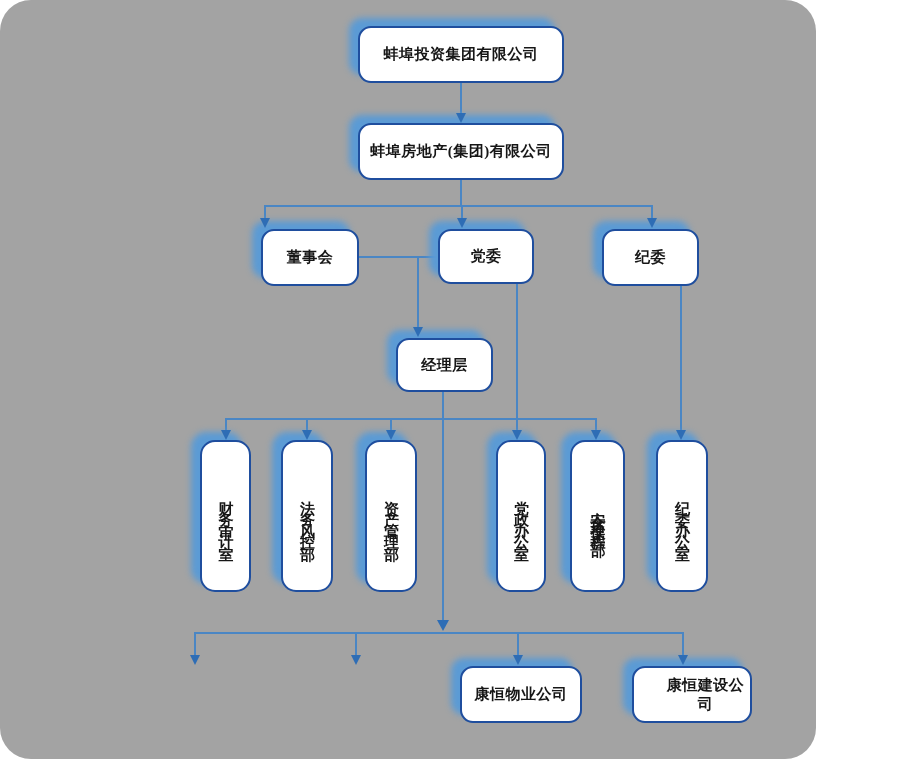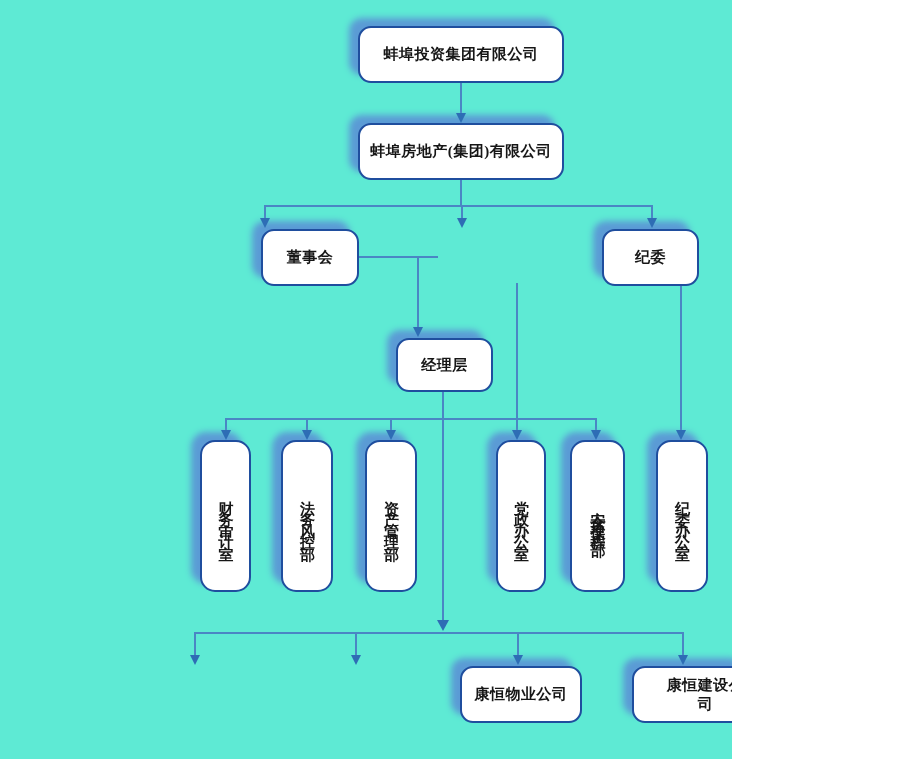--- a/index.html
+++ b/index.html
@@ -1,22 +1,23 @@
 <!DOCTYPE html>
 <html style="--border: #1f4e9e; --line: #4a86c4; --arrow: #2e6db5; --shadow: #5b9bd5; --text: #161616;"><head>
 <meta charset="utf-8">
 <style>
   html,body{margin:0;padding:0;background:#ffffff;}
   .canvas{
     position:relative;
-    width:732px;height:759px;
-    background:#5eead4;
+    width:816px;height:759px;
+    background:#a3a3a3;
     overflow:hidden;
     font-family:"Liberation Serif","DejaVu Serif",serif;
     color:var(--text,#161616);
+    border-radius:31px;
   }
   
   .node{
     position:absolute;
     background:#ffffff;
     border:2.5px solid var(--border,#1f4e9e);
     border-radius:13px;
     box-sizing:border-box;
     display:flex;align-items:center;justify-content:center;
     box-shadow:-9px -8px 6px var(--shadow,#5b9bd5);
@@ -115,20 +116,23 @@
   </div>
 
   <div class="node" style="left:358px;top:123px;width:206px;height:57px;">
     <span>蚌埠房地产(集团)有限公司</span>
   </div>
 
   <div class="node" style="left:216px;top:229px;width:98px;height:57px;margin-left:45px;">
     <span>董事会</span>
   </div>
 
+  <div class="node" style="left:438px;top:229px;width:96px;height:55px;">
+    <span>党委</span>
+  </div>
 
   <div class="node" style="left:602px;top:229px;width:97px;height:57px;">
     <span>纪委</span>
   </div>
 
   <div class="node" style="left:396px;top:338px;width:97px;height:54px;">
     <span>经理层</span>
   </div>
 
   <div class="node vnode" style="left:200px;top:440px;width:51px;height:152px;">

